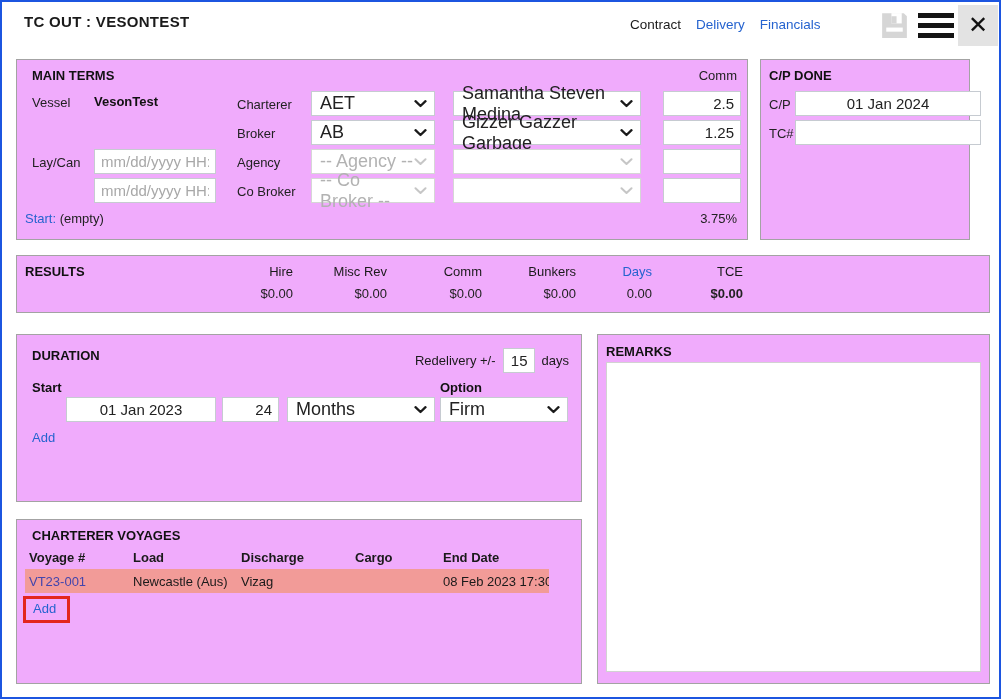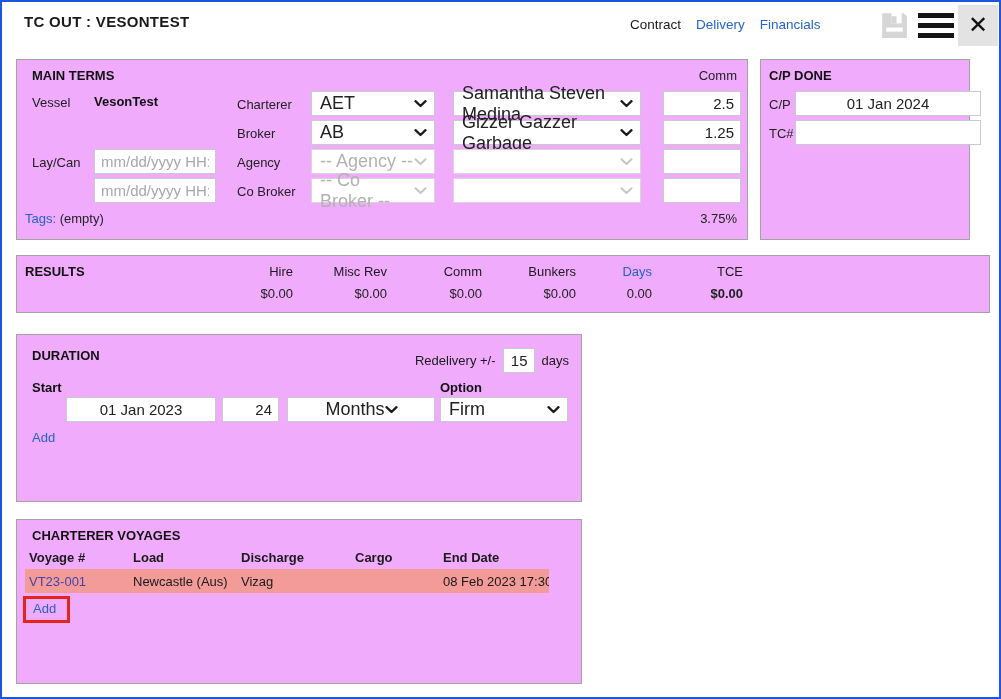--- a/index.html
+++ b/index.html
@@ -177,21 +177,21 @@
       <span></span>
       <span class="chev">
           <svg width="13" height="8" viewBox="0 0 13 8">
             <path d="M1.5 1.2 L6.5 6 L11.5 1.2" fill="none" stroke="currentColor" stroke-width="2" stroke-linecap="round" stroke-linejoin="round"></path>
           </svg>
         </span>
     </div>
     <input class="inp right" style="left: 646px; top: 118px; width: 78px;" value="">
 
     <span class="lbl" style="left:8px; top:151px;">
-      <span class="link">Tags:</span>
+      <span class="link">Start:</span>
       <span>(empty)</span>
     </span>
     <span class="lbl" style="right:10px; top:151px;">3.75%</span>
   </div>
 
   <div class="box" style="left:758px; top:57px; width:210px; height:181px;">
     <span class="sec-title" style="left:8px; top:8px;">C/P DONE</span>
     <span class="lbl" style="left:8px; top:37px;">C/P</span>
     <input class="inp center" style="left: 34px; top: 31px; width: 186px;" value="01 Jan 2024">
     <span class="lbl" style="left:8px; top:66px;">TC#</span>
@@ -235,40 +235,44 @@
       <span>Redelivery +/-</span>
       <input class="inp right" value="15" style="">
       <span>days</span>
     </div>
 
     <span class="blbl" style="left:15px; top:45px;">Start</span>
     <span class="blbl" style="left:423px; top:45px;">Option</span>
 
     <input class="inp center" style="left: 49px; top: 62px; width: 150px;" value="01 Jan 2023">
     <input class="inp right" style="left: 205px; top: 62px; width: 57px;" value="24">
-    <div class="sel" style="left:270px; top:62px; width:148px;justify-content:center;">
+    <div class="sel" style="left:270px; top:62px; width:148px;">
       <span>Months</span>
       <span class="chev">
           <svg width="13" height="8" viewBox="0 0 13 8">
             <path d="M1.5 1.2 L6.5 6 L11.5 1.2" fill="none" stroke="currentColor" stroke-width="2.3" stroke-linecap="round" stroke-linejoin="round"></path>
           </svg>
         </span>
     </div>
     <div class="sel" style="left:423px; top:62px; width:128px;">
       <span>Firm</span>
       <span class="chev">
           <svg width="13" height="8" viewBox="0 0 13 8">
             <path d="M1.5 1.2 L6.5 6 L11.5 1.2" fill="none" stroke="currentColor" stroke-width="2.3" stroke-linecap="round" stroke-linejoin="round"></path>
           </svg>
         </span>
     </div>
 
     <span class="link" style="position:absolute; left:15px; top:95px;">Add</span>
   </div>
 
+  <div class="box" style="left:595px; top:332px; width:393px; height:350px;">
+    <span class="sec-title" style="left:8px; top:9px;">REMARKS</span>
+    <textarea class="remarks-text" style=""></textarea>
+  </div>
 
   <div class="box" style="left:14px; top:517px; width:566px; height:165px;">
     <span class="sec-title" style="left:15px; top:8px;">CHARTERER VOYAGES</span>
 
     <div class="cv-grid cv-head">
       <span>Voyage #</span>
       <span>Load</span>
       <span>Discharge</span>
       <span>Cargo</span>
       <span>End Date</span>

